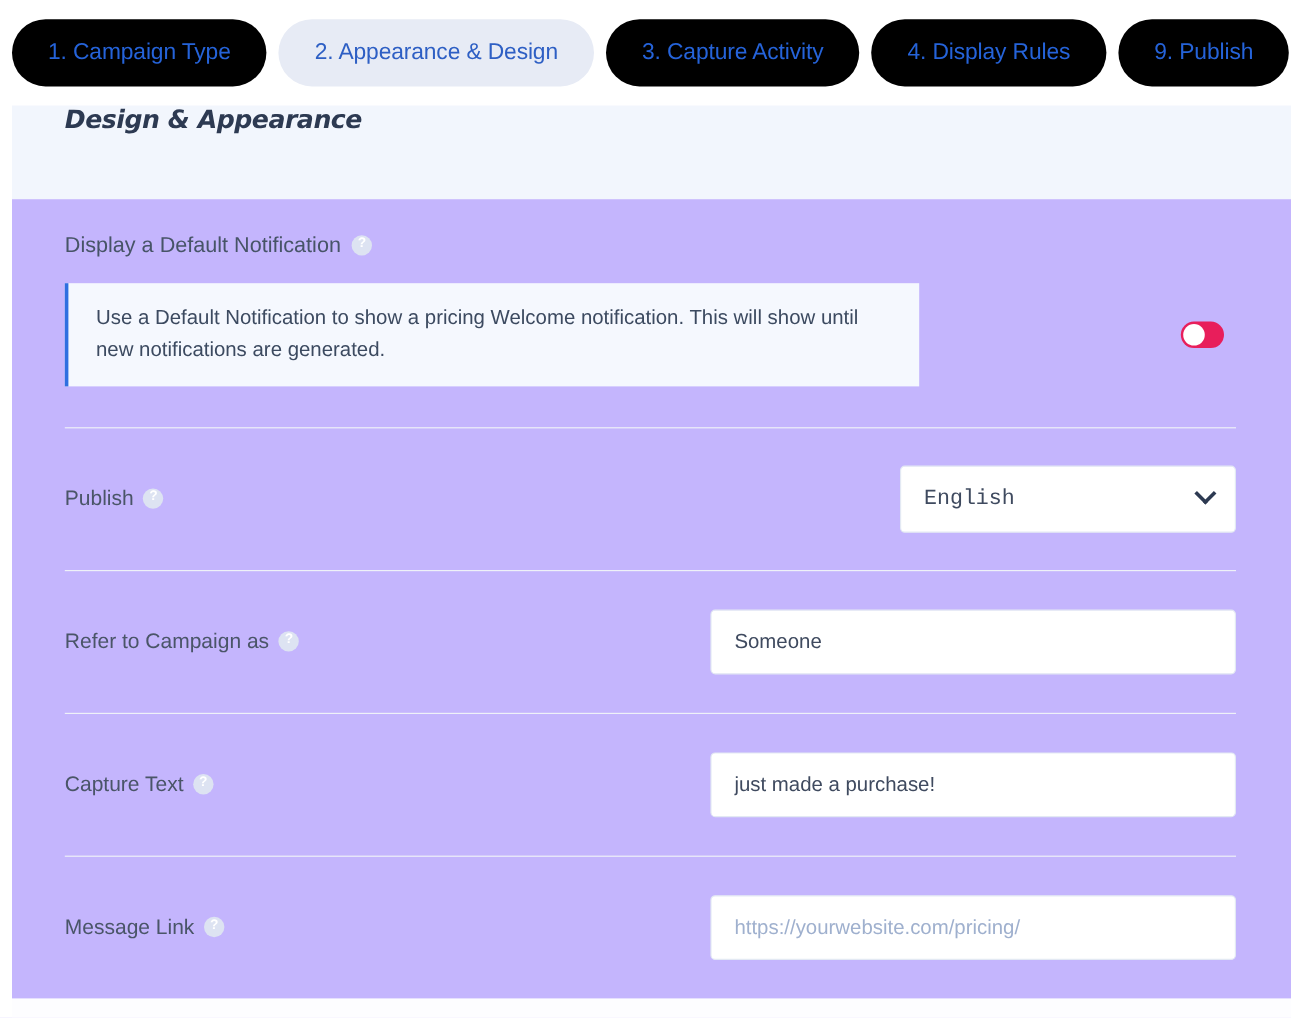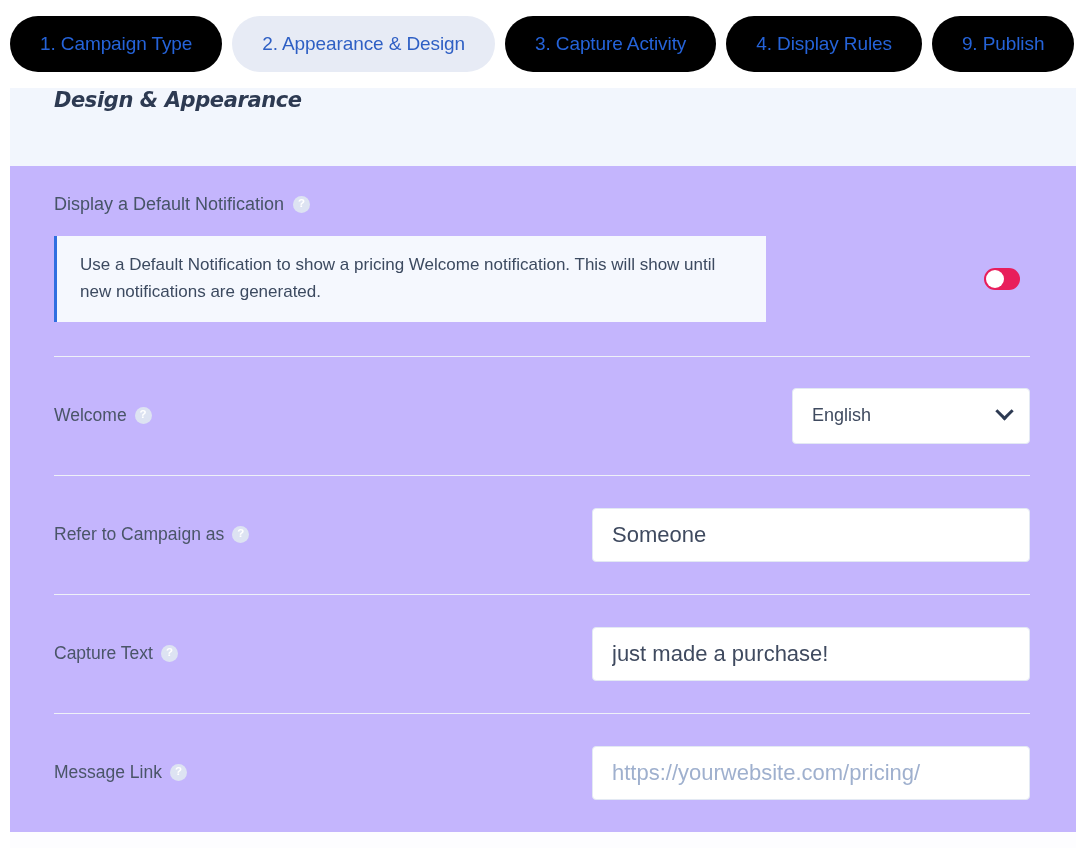--- a/index.html
+++ b/index.html
@@ -155,30 +155,31 @@
     top: 2px;
     left: 2px;
     width: 18px;
     height: 18px;
     border-radius: 50%;
     background: #ffffff;
   }
 
   
   .select-wrap {
-    width: 238px;
+    width: 280px;
     height: 56px;
     border: 1px solid #e3e9f3;
     border-radius: 4px;
     background: #ffffff;
     display: flex;
     align-items: center;
     justify-content: space-between;
     padding: 0 18px 0 19px;
     cursor: pointer;
+    font-family: Liberation Mono, monospace;
   }
   .select-value {
     font-size: 18px;
     color: #3f4a5f;
   }
   .chev {
     display: block;
     width: 13px;
     height: 13px;
     border-right: 3px solid #2d3a52;
@@ -187,21 +188,21 @@
   }
 
   .text-input {
     width: 438px;
     height: 54px;
     border: 1px solid #e3e9f3;
     border-radius: 4px;
     background: #ffffff;
     padding: 0 19px;
     font-family: "Liberation Sans", sans-serif;
-    font-size: 22px;
+    font-size: 17px;
     color: #3f4a5f;
     outline: none;
   }
   .text-input::placeholder {
     color: #9fb0ce;
   }
 </style>
 </head>
 <body>
 
@@ -241,21 +242,21 @@
         <div class="toggle">
           <div class="knob"></div>
         </div>
       </div>
     </div>
 
     <div class="divider"></div>
 
     <div class="row">
       <div class="label">
-        <span>Welcome</span>
+        <span>Publish</span>
         <span class="help-icon">?</span>
       </div>
       <div class="select-wrap">
         <span class="select-value">English</span>
         <span class="chev"></span>
       </div>
     </div>
 
     <div class="divider"></div>
 

